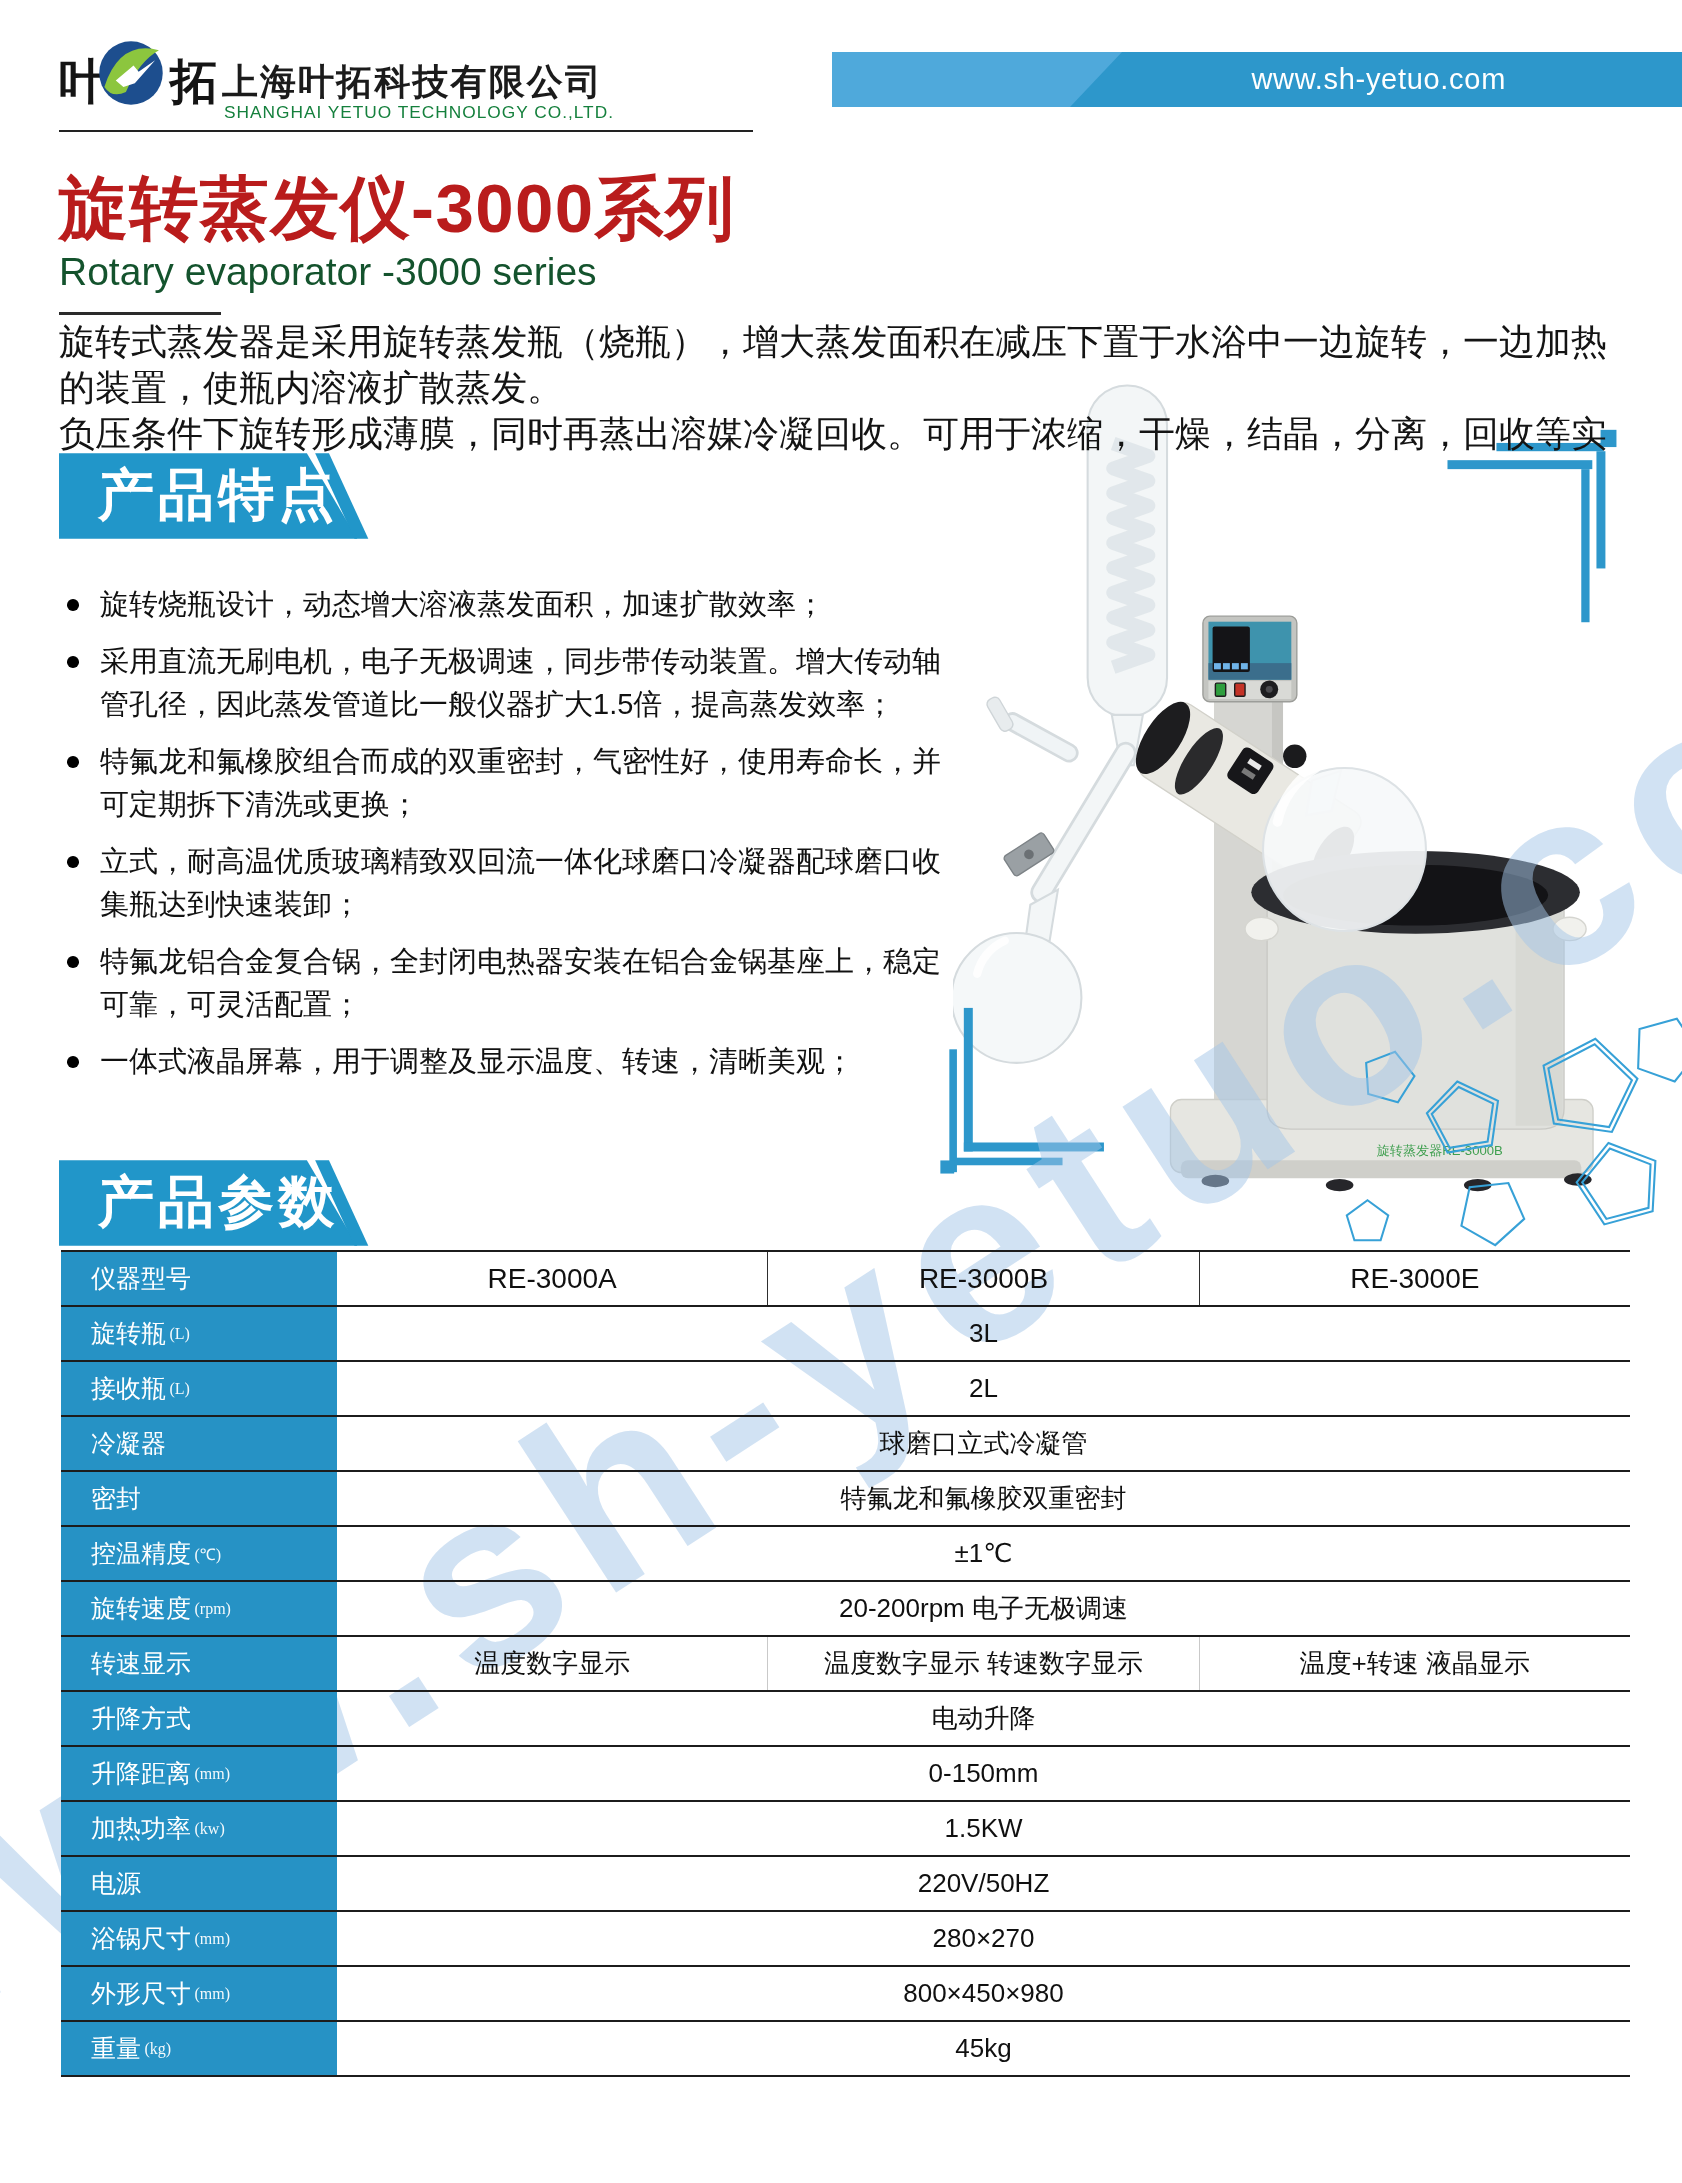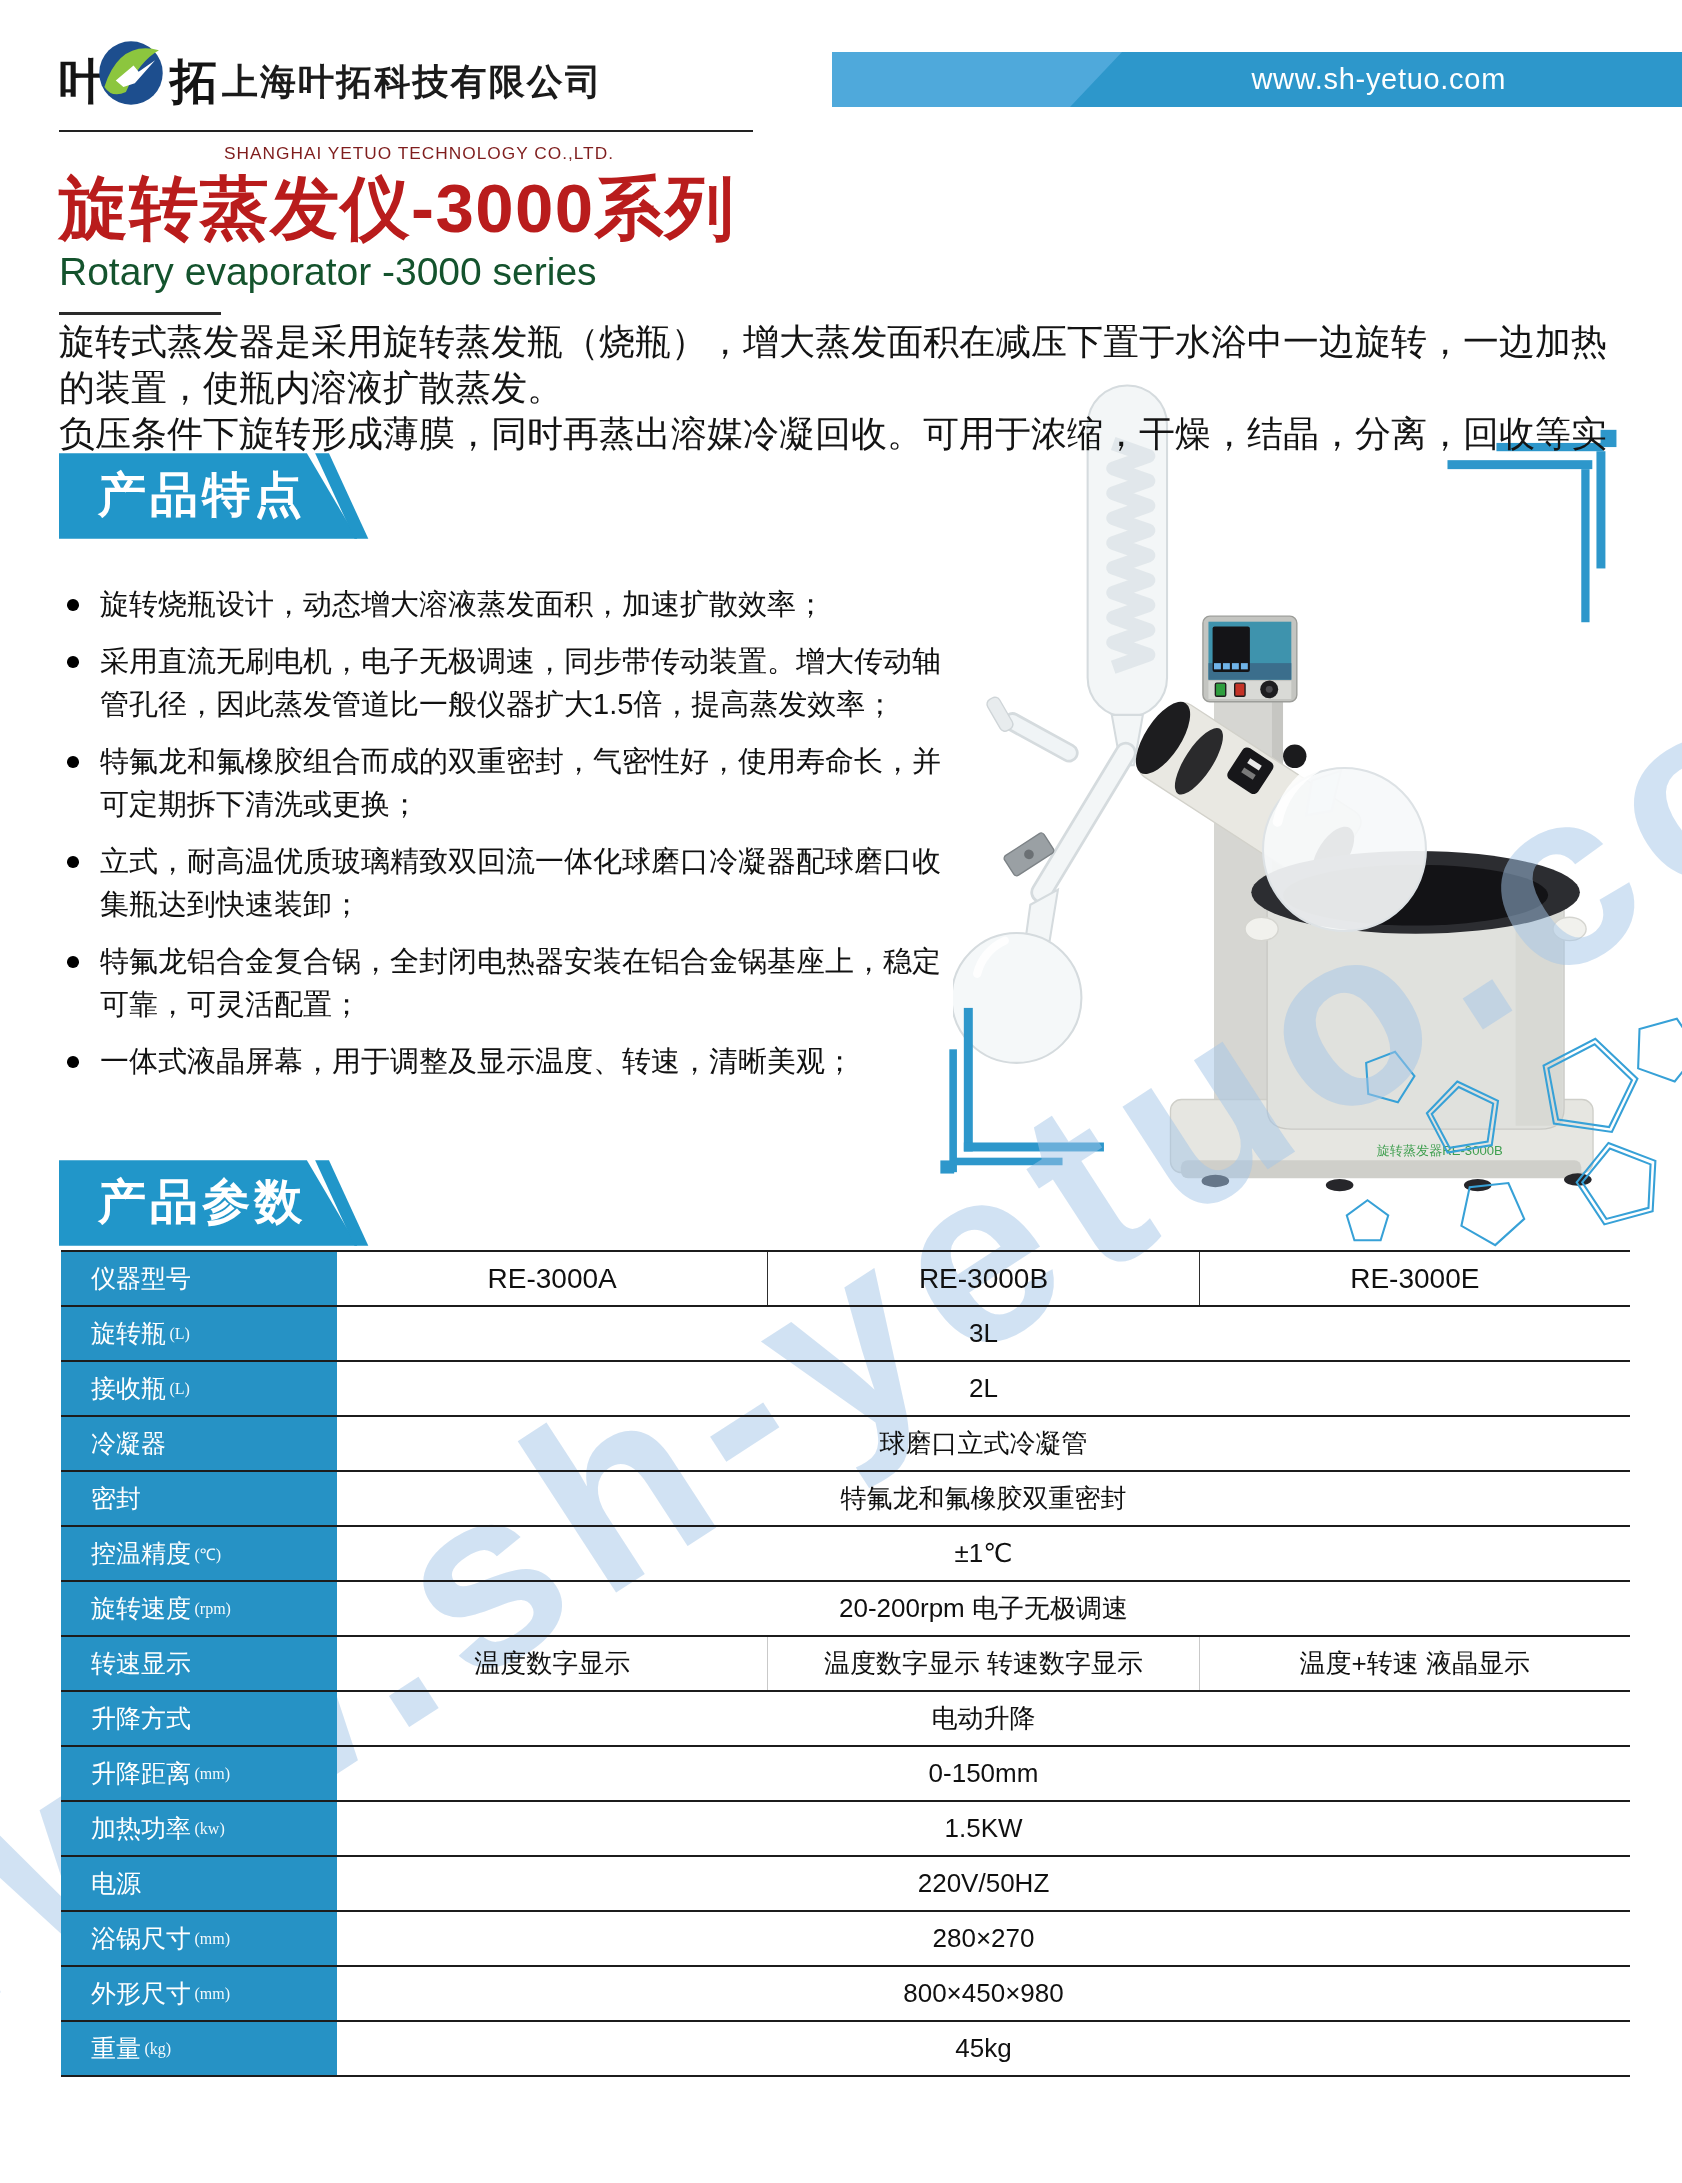--- a/index.html
+++ b/index.html
@@ -6,21 +6,21 @@
   .page{position:relative;width:1683px;height:2183px;background:#ffffff;overflow:hidden;
         font-family:"Liberation Sans","DejaVu Sans",sans-serif;color:#111;}
   .abs{position:absolute;}
 
   
   .logo-cjk{position:absolute;font-family:"Liberation Serif","DejaVu Serif",serif;
             font-weight:700;font-size:48px;color:#141414;top:50px;}
   .logo-cjk.l{left:59px;} .logo-cjk.r{left:170px;}
   .logo-icon{left:98px;top:40px;width:66px;height:66px;}
   .company-cn{left:222px;top:58px;font-size:36px;font-weight:700;color:#1b1b1b;letter-spacing:2.1px;}
-  .company-en{left:224px;top:102px;font-size:17.3px;color:#7f1d1d;letter-spacing:1px;margin-top:41px;}
+  .company-en{left:224px;top:102px;font-size:17.3px;color:#15803d;letter-spacing:1px;}
   .header-rule{left:59px;top:130px;width:694px;height:2.1px;background:#222;}
 
   .ribbon{left:832px;top:52px;width:851px;height:55px;background:var(--ribbon-dark,#2d97cb);z-index:3;}
   .ribbon-light{position:absolute;left:0;top:0;width:100%;height:100%;
                 background:var(--ribbon-light,#4fa9db);
                 clip-path:polygon(0 0,290px 0,238px 100%,0 100%);}
   .ribbon-text{position:absolute;right:177px;top:0;height:55px;line-height:55px;
                color:#fff;font-size:29px;letter-spacing:0.7px;}
 
   
@@ -28,21 +28,21 @@
   .title-en{left:59px;top:250px;font-size:39px;color:#14532d;z-index:3;}
   .title-underline{left:59px;top:312px;width:162px;height:2.8px;background:#2a2a2a;z-index:3;}
 
   .intro{left:59px;top:319px;width:1571px;font-size:36px;line-height:46px;color:#141414;
          white-space:pre-line;z-index:3;}
 
   
   .section-banner{width:368px;height:86px;z-index:3;}
   .section-banner svg{position:absolute;left:0;top:0;}
   .section-label{position:absolute;left:39px;top:0;height:62px;line-height:84px;
-                 color:#fff;font-size:48px;font-weight:700;letter-spacing:4.1px;}
+                 color:#fff;font-size:56px;font-weight:700;letter-spacing:4.1px;}
   .banner-features{left:59px;top:453px;}
   .banner-params{left:59px;top:1160px;}
 
   
   .features{left:61px;top:581px;width:880px;list-style:none;margin:2px;padding:0;z-index:3;}
   .feature-item{position:relative;padding-left:37px;font-size:29px;line-height:43px;
                 color:#111;margin-bottom:14px;}
   .feature-item::before{content:'';position:absolute;left:4.1px;top:16px;width:11.7px;height:11.7px;
                 border-radius:50%;background:#000;}
 

